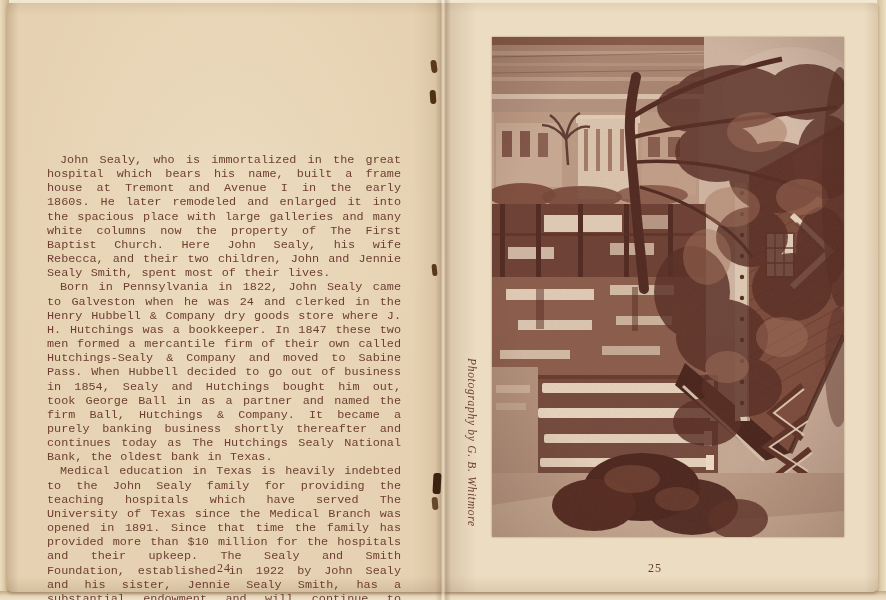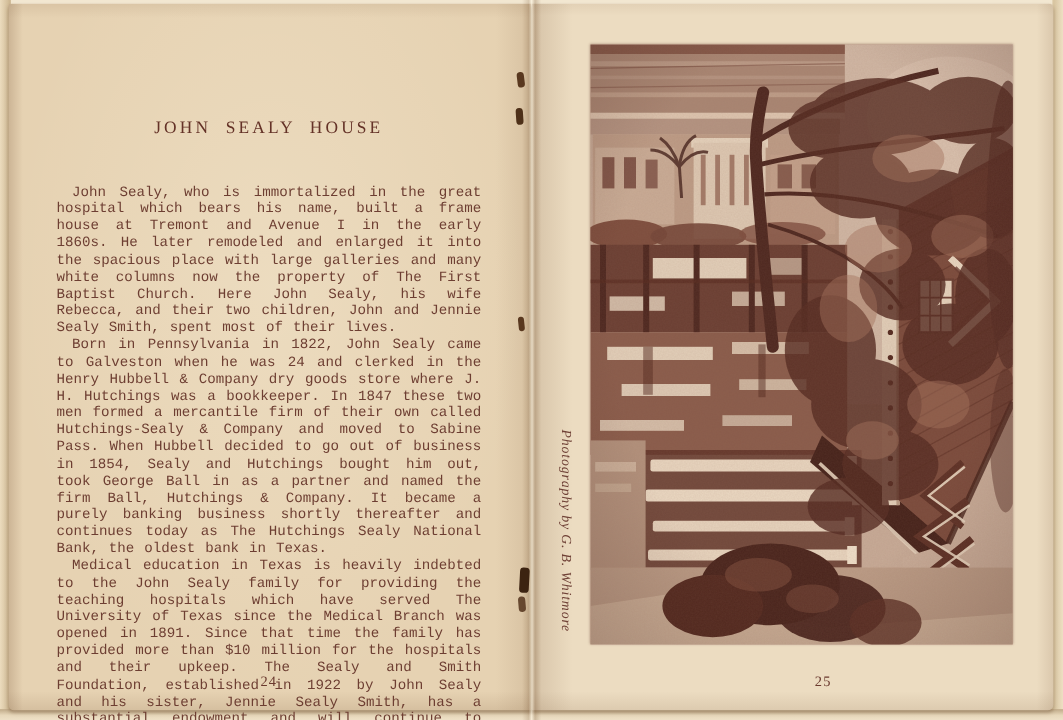--- a/index.html
+++ b/index.html
@@ -62,21 +62,21 @@
     font-size:11.8px;line-height:14.15px;text-align:justify;
     color:#6d3e32;
     font-family:Liberation Mono, monospace;
   }
   .body-text p{margin:0;text-indent:13px;word-spacing:1.2px;}
   .pagenum{
     position:absolute;top:558px;font-size:12px;color:#6a392e;
     text-align:center;letter-spacing:1px;
   }
   .pagenum-left{left:40px;width:354px;}
-  .pagenum-right{left:67px;width:352px;}
+  .pagenum-right{left:36px;width:352px;}
 
   .photo{
     position:absolute;left:49px;top:34px;width:352px;height:500px;
     box-shadow:0 0 2px rgba(90,50,40,.45);
     background:#c7ab97;
   }
   .photo svg{display:block;width:100%;height:100%;}
   .photo-caption{
     position:absolute;left:22px;top:355px;height:186px;
     writing-mode:vertical-rl;text-orientation:mixed;
@@ -88,21 +88,20 @@
 <body>
 
 <div class="scan">
 
   <div class="edge edge-top"></div>
   <div class="edge edge-left"></div>
   <div class="edge edge-right"></div>
   <div class="edge edge-bottom"></div>
 
   <div class="page page-left">
-    <h1 class="page-title">JOHN SEALY HOUSE</h1>
     <div class="body-text">
       <p>John Sealy, who is immortalized in the great hospital which bears his name, built a frame house at Tremont and Avenue I in the early 1860s. He later remodeled and enlarged it into the spacious place with large galleries and many white columns now the property of The First Baptist Church. Here John Sealy, his wife Rebecca, and their two children, John and Jennie Sealy Smith, spent most of their lives.</p>
       <p>Born in Pennsylvania in 1822, John Sealy came to Galveston when he was 24 and clerked in the Henry Hubbell &amp; Company dry goods store where J. H. Hutchings was a bookkeeper. In 1847 these two men formed a mercantile firm of their own called Hutchings-Sealy &amp; Company and moved to Sabine Pass. When Hubbell decided to go out of business in 1854, Sealy and Hutchings bought him out, took George Ball in as a partner and named the firm Ball, Hutchings &amp; Company. It became a purely banking business shortly thereafter and continues today as The Hutchings Sealy National Bank, the oldest bank in Texas.</p>
       <p>Medical education in Texas is heavily indebted to the John Sealy family for providing the teaching hospitals which have served The University of Texas since the Medical Branch was opened in 1891. Since that time the family has provided more than $10 million for the hospitals and their upkeep. The Sealy and Smith Foundation, established in 1922 by John Sealy and his sister, Jennie Sealy Smith, has a substantial endowment and will continue to provide funds for the hospitals in perpetuity.</p>
     </div>
     <div class="pagenum pagenum-left">24</div>
   </div>
 
   <div class="page page-right">
     <div class="photo-caption">Photography by G. B. Whitmore</div>

